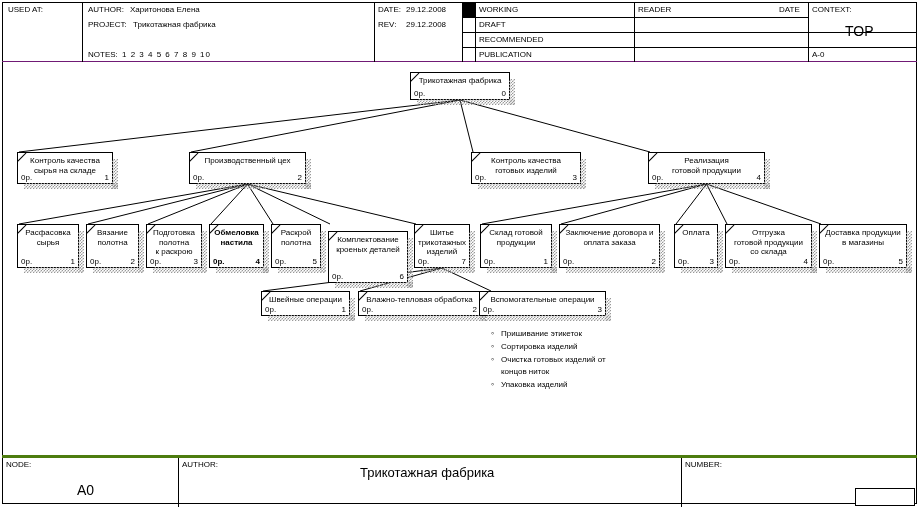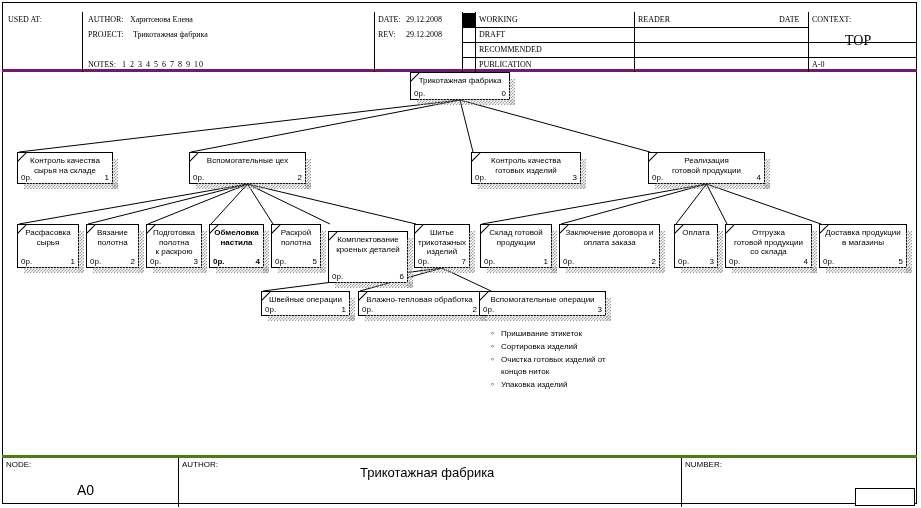--- a/index.html
+++ b/index.html
@@ -3,21 +3,21 @@
 <meta charset="utf-8">
 <style>
   html,body{margin:0;padding:0;background:#ffffff;}
   body{font-family:"Liberation Sans","DejaVu Sans",sans-serif;color:#000;}
   #page{position:relative;width:921px;height:508px;overflow:hidden;background:#fff;}
 
   
   .frame{position:absolute;left:2px;top:2px;width:915px;height:502px;border:1px solid #000;box-sizing:border-box;}
 
   
-  .hdr{position:absolute;left:2px;top:12px;width:915px;height:60px;box-sizing:border-box;border-bottom:3px solid #701a75;font-family:Liberation Serif, serif;}
+  .hdr{position:absolute;left:2px;top:2px;width:915px;height:60px;box-sizing:border-box;border-bottom:1px solid #701a75;}
   .cell{position:absolute;box-sizing:border-box;font-size:8px;line-height:10px;}
   .vline{position:absolute;top:0;width:1px;background:#000;}
   .hline{position:absolute;height:1px;background:#000;}
 
   .lbl{font-size:8px;white-space:nowrap;}
   .val{font-size:8px;white-space:nowrap;}
 
   .blackbox{position:absolute;background:#000;}
 
   .topword{position:absolute;font-size:14px;}
@@ -145,21 +145,21 @@
 сырья на складе</div>
           <div class="cost">0р.</div>
           <div class="num">1</div>
         </div>
         <div class="node" style="left: 186px; top: 89px; width: 117px; height: 32px;">
           <div class="shadow"></div>
           <div class="shadow2"></div>
           <div class="tick">
             <i></i>
           </div>
-          <div class="ttl" style="white-space: pre-line;">Вспомогательные цех</div>
+          <div class="ttl" style="white-space: pre-line;">Производственный цех</div>
           <div class="cost">0р.</div>
           <div class="num">2</div>
         </div>
         <div class="node" style="left: 468px; top: 89px; width: 110px; height: 32px;">
           <div class="shadow"></div>
           <div class="shadow2"></div>
           <div class="tick">
             <i></i>
           </div>
           <div class="ttl" style="white-space: pre-line;">Контроль качества

